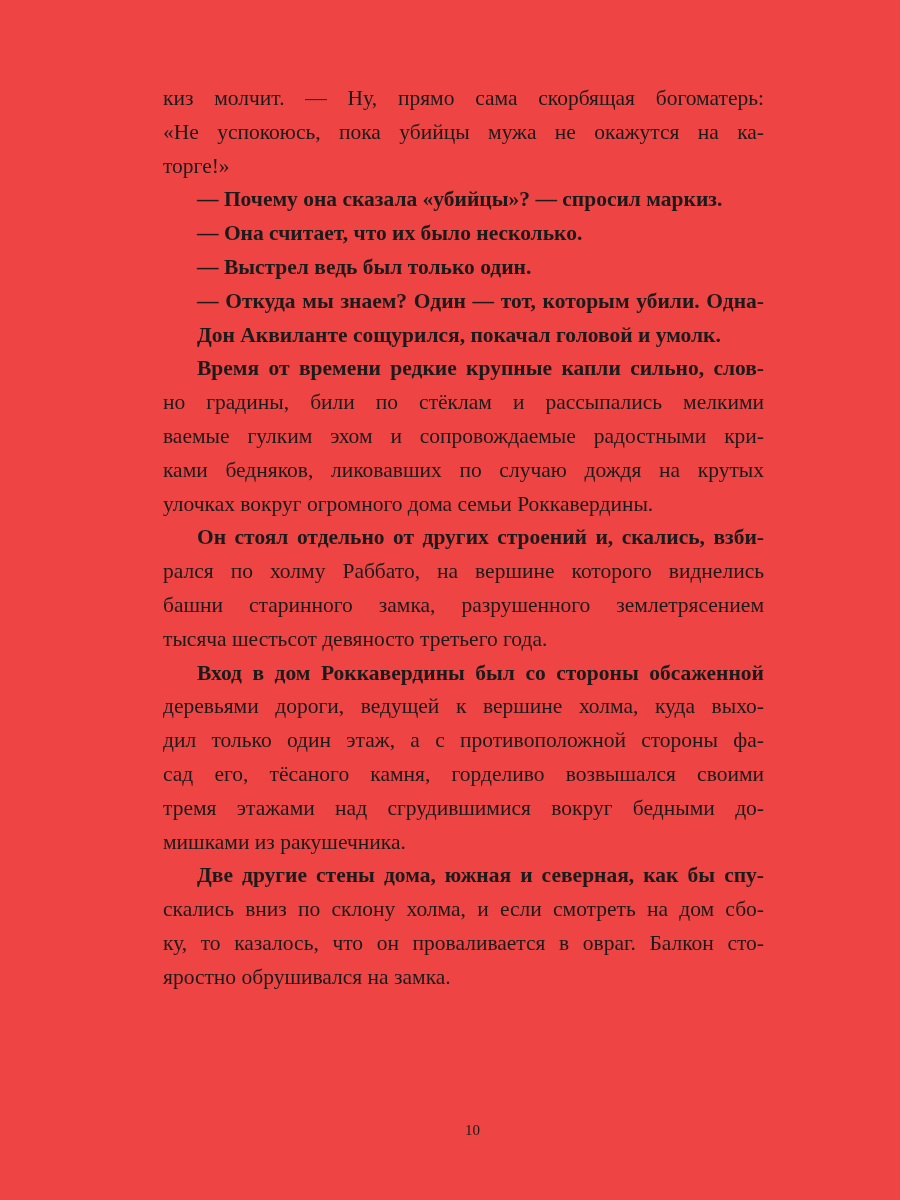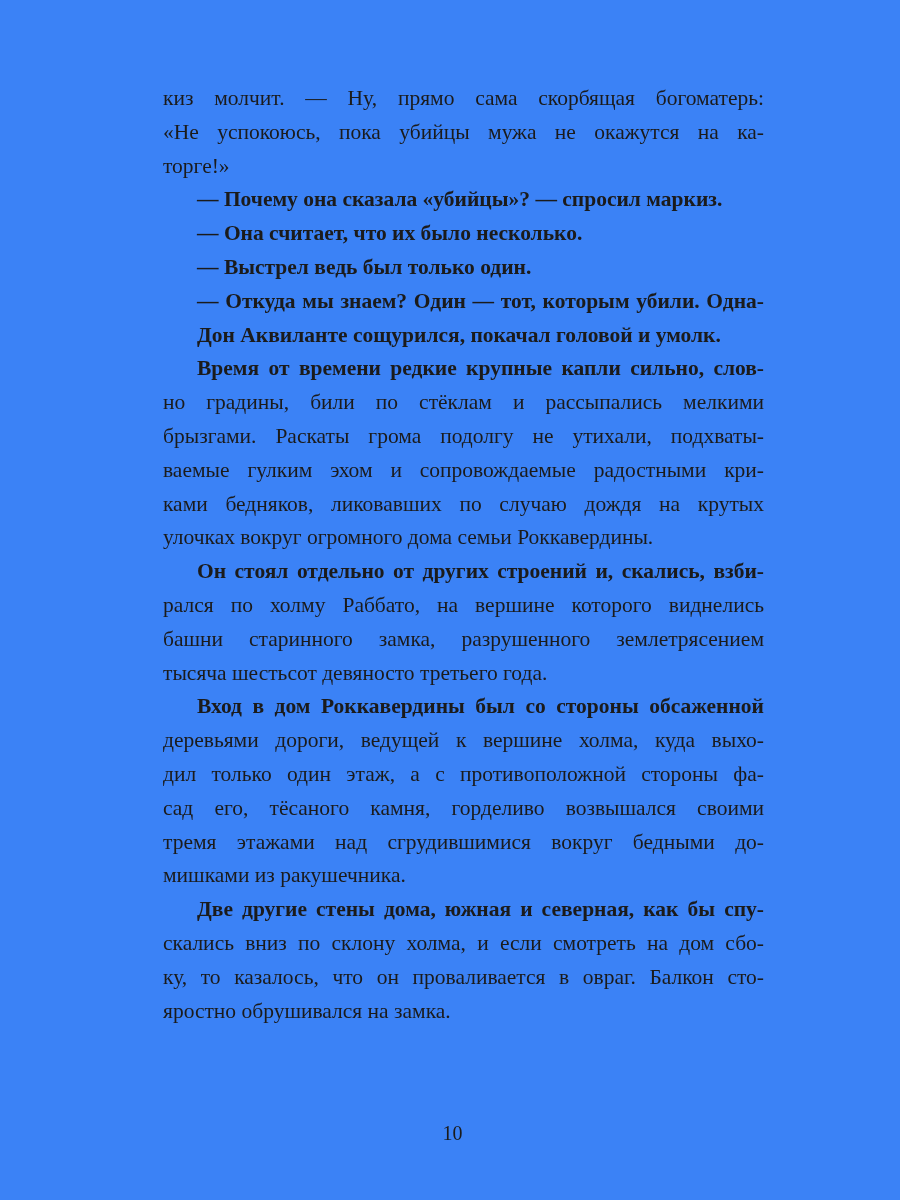--- a/index.html
+++ b/index.html
@@ -4,21 +4,21 @@
 <style>
   html, body {
     margin: 0;
     padding: 0;
     background: #ffffff;
   }
   .page {
     position: relative;
     width: 900px;
     height: 1200px;
-    background: #3b82f6;
+    background: #ef4444;
     color: #1b1b1b;
     font-family: "Liberation Serif", serif;
     overflow: hidden;
   }
   .text-block {
     position: absolute;
     left: 163px;
     top: 82px;
     width: 601px;
     font-size: 21.5px;
@@ -35,24 +35,24 @@
   .line.last {
     text-align-last: left;
   }
   .line.indent {
     text-indent: 34px;
     font-weight: bold;
   }
   .page-number {
     position: absolute;
     top: 1122px;
-    left: 152px;
+    left: 172px;
     width: 601px;
     text-align: center;
-    font-size: 20px;
+    font-size: 15px;
     color: #1b1b1b;
   }
 </style>
 </head>
 <body>
 
 <div class="page">
   <div class="text-block" id="text-block">
       <div class="paragraph">
         <div class="line">киз молчит. — Ну, прямо сама скорбящая богоматерь:</div>
@@ -70,21 +70,20 @@
       </div>
       <div class="paragraph">
         <div class="line indent">— Откуда мы знаем? Один — тот, которым убили. Одна-</div>
       </div>
       <div class="paragraph">
         <div class="line last indent">Дон Аквиланте сощурился, покачал головой и умолк.</div>
       </div>
       <div class="paragraph">
         <div class="line indent">Время от времени редкие крупные капли сильно, слов-</div>
         <div class="line">но градины, били по стёклам и рассыпались мелкими</div>
-        <div class="line">брызгами. Раскаты грома подолгу не утихали, подхваты-</div>
         <div class="line">ваемые гулким эхом и сопровождаемые радостными кри-</div>
         <div class="line">ками бедняков, ликовавших по случаю дождя на крутых</div>
         <div class="line last">улочках вокруг огромного дома семьи Роккавердины.</div>
       </div>
       <div class="paragraph">
         <div class="line indent">Он стоял отдельно от других строений и, скались, взби-</div>
         <div class="line">рался по холму Раббато, на вершине которого виднелись</div>
         <div class="line">башни старинного замка, разрушенного землетрясением</div>
         <div class="line last">тысяча шестьсот девяносто третьего года.</div>
       </div>

